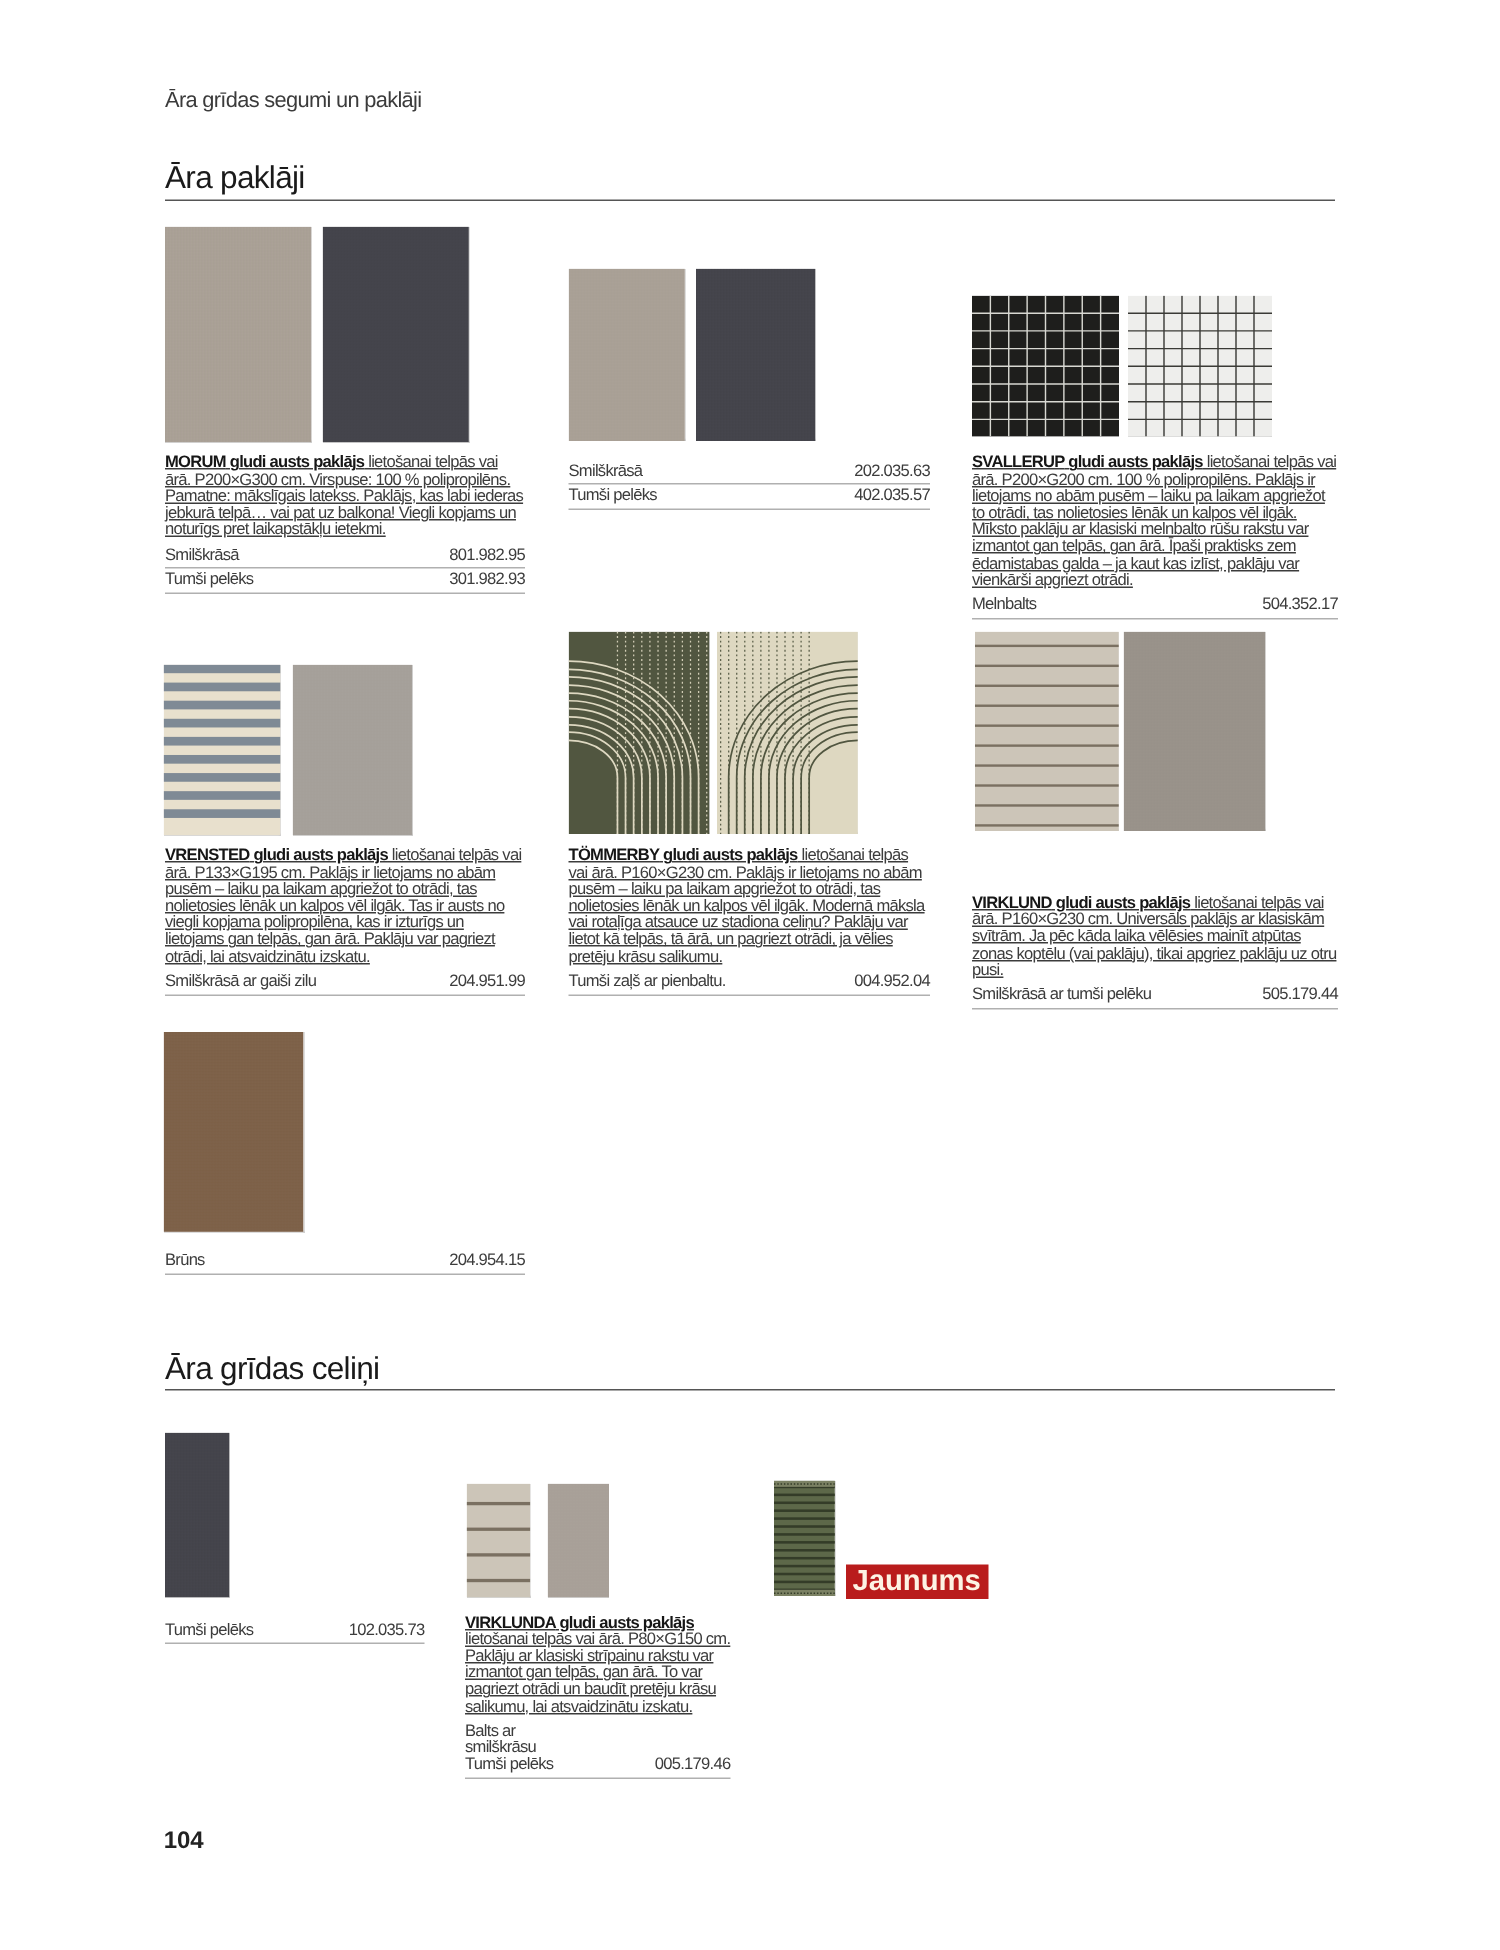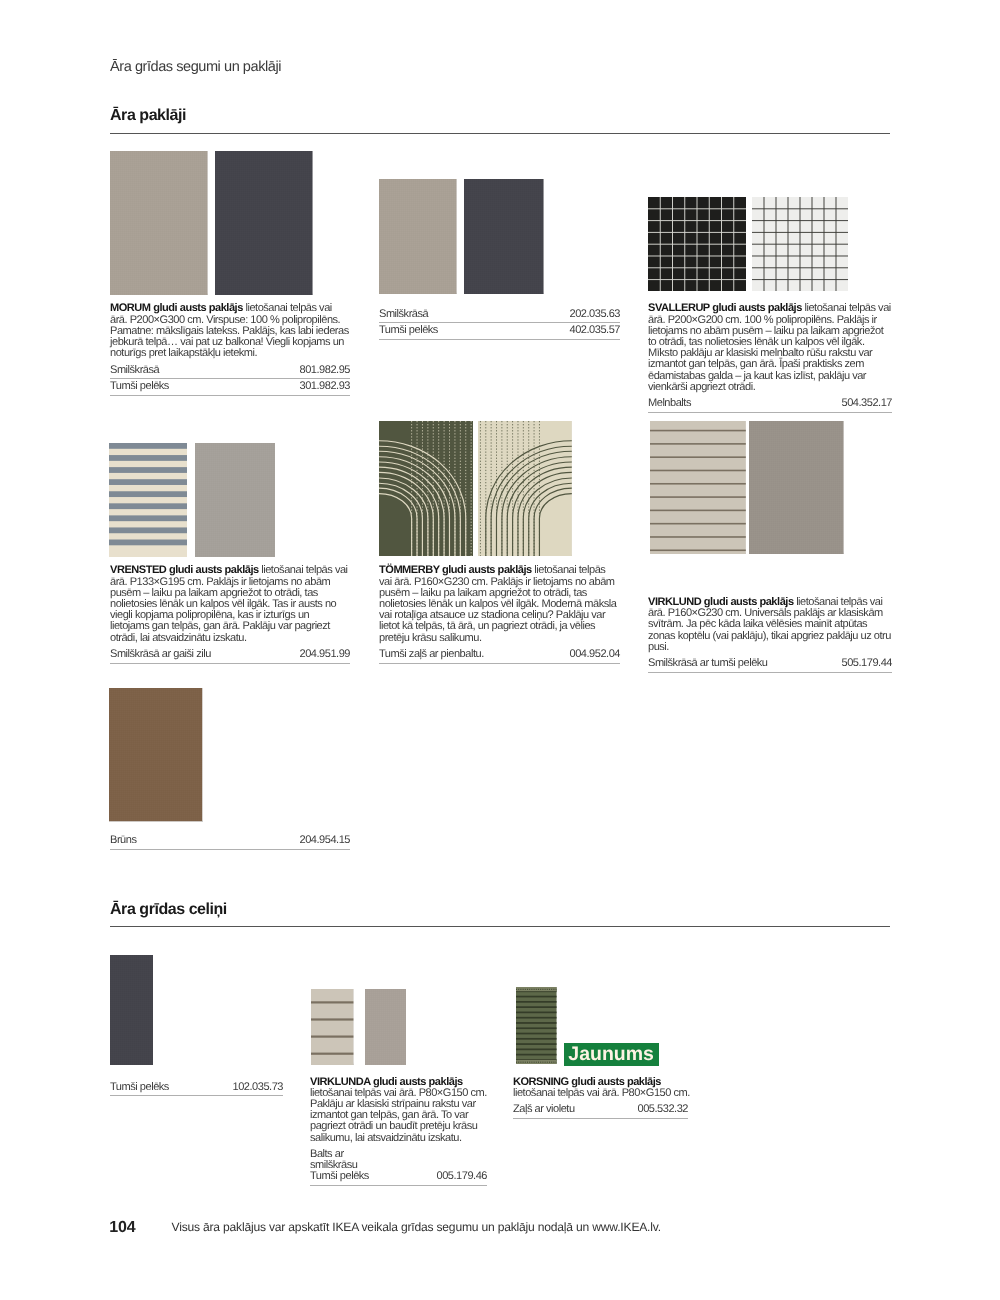--- a/index.html
+++ b/index.html
@@ -1,48 +1,47 @@
 <!DOCTYPE html>
 <html><head>
 <meta charset="utf-8">
 <style>
   html,body{margin:0;padding:0;}
   body{width:1000px;height:1300px;background:#fff;font-family:"Liberation Sans",sans-serif;
        color:#3c3c3c;overflow:hidden;-webkit-font-smoothing:antialiased;
        text-rendering:geometricPrecision;}
   .page{position:relative;width:1000px;height:1300px;}
   .kicker{position:absolute;left:110px;top:58.5px;font-size:14.55px;letter-spacing:-.45px;color:#3b3b3b;}
-  .h1{position:absolute;left:110px;font-size:16px;font-weight:bold;color:#1a1a1a;letter-spacing:-.45px;}
+  .h1{position:absolute;left:110px;font-size:21px;font-weight:normal;color:#1a1a1a;letter-spacing:-.45px;}
   .hrule{position:absolute;left:110px;width:780px;height:1.5px;background:#555;}
   .col{position:absolute;font-size:11.05px;line-height:11.2px;color:#3c3c3c;letter-spacing:-.48px;}
   .pname{font-weight:bold;color:#161616;}
-  .desc{margin:0;}
+  .desc{margin:0;text-decoration:underline;}
   .vtable{margin-top:5.2px;}
   .vrow{display:flex;justify-content:space-between;align-items:flex-end;
         border-bottom:1px solid #b0b0b0;
         padding:0 0 2.4px;margin-bottom:1.9px;font-size:11.05px;color:#3c3c3c;line-height:11.2px;}
   .vrow span:first-child{white-space:pre-line;}
   .footer-num{position:absolute;left:109.2px;top:1218.5px;font-size:16px;font-weight:bold;letter-spacing:-.1px;color:#222;}
   .footer-txt{position:absolute;left:171.5px;top:1220px;font-size:12.1px;letter-spacing:-.2px;color:#333;}
-  .badge{position:absolute;background:#15803d;color:#fdf3e4;font-weight:bold;font-size:19.5px;
+  .badge{position:absolute;background:#b91c1c;color:#fdf3e4;font-weight:bold;font-size:19.5px;
          display:flex;align-items:center;justify-content:center;letter-spacing:0;line-height:1;}
   .rug{position:absolute;overflow:hidden;box-shadow:inset 0 -1.2px 1.2px rgba(0,0,0,.14),inset -1px 0 1px rgba(0,0,0,.07);}
   .rug svg{display:block;width:100%;height:100%;}
 </style>
 </head>
 <body>
 
 <div class="page">
 <div class="kicker">Āra grīdas segumi un paklāji</div>
 <div class="h1" style="top:106.5px">Āra paklāji</div>
 <div class="hrule" style="top:132.5px"></div>
 <div class="h1" style="top:901.3px">Āra grīdas celiņi</div>
 <div class="hrule" style="top:925.8px"></div>
 <div class="footer-num">104</div>
-<div class="footer-txt">Visus āra paklājus var apskatīt IKEA veikala grīdas segumu un paklāju nodaļā un www.IKEA.lv.</div>
 <div class="rug" style="left:110px;top:150.5px;width:97.5px;height:144px">
       <svg viewBox="0 0 97.50 144.00" preserveAspectRatio="none">
         <defs>
           <pattern id="wv1" width="2.0" height="2.0" patternUnits="userSpaceOnUse">
             <rect width="2.0" height="2.0" fill="#a9a095"></rect>
             <rect width="1.00" height="1.00" fill="#a29a8f" opacity=".26"></rect>
             <rect x="1.00" y="1.00" width="1.00" height="1.00" fill="#b0a79c" opacity=".26"></rect>
           </pattern>
         </defs>
         <rect width="97.50" height="144.00" fill="url(#wv1)"></rect>
@@ -398,23 +397,14 @@
   <p class="desc" style="width:181px"><span class="pname">VIRKLUNDA</span><span class="pname"> gludi austs paklājs</span><span> lietošanai telpās vai ārā. P80×G150 cm. Paklāju ar klasiski strīpainu rakstu var izmantot gan telpās, gan ārā. To var pagriezt otrādi un baudīt pretēju krāsu salikumu, lai atsvaidzinātu izskatu.</span></p>
   <div class="vtable">
     <div class="vrow">
           <span>Balts ar
 smilškrāsu
 Tumši pelēks</span>
           <span>005.179.46</span>
         </div>
   </div>
 </div>
-<div class="col" style="left:513px;top:1076.6px;width:175px">
-  <p class="desc" style="width:181px"><span class="pname">KORSNING</span><span class="pname"> gludi austs paklājs</span><span> lietošanai telpās vai ārā. P80×G150 cm.</span></p>
-  <div class="vtable">
-    <div class="vrow">
-          <span>Zaļš ar violetu</span>
-          <span>005.532.32</span>
-        </div>
-  </div>
-</div>
 <div class="badge" style="left:563.6px;top:1043px;width:95px;height:22.5px">Jaunums</div>
 </div>
 
 </body></html>

